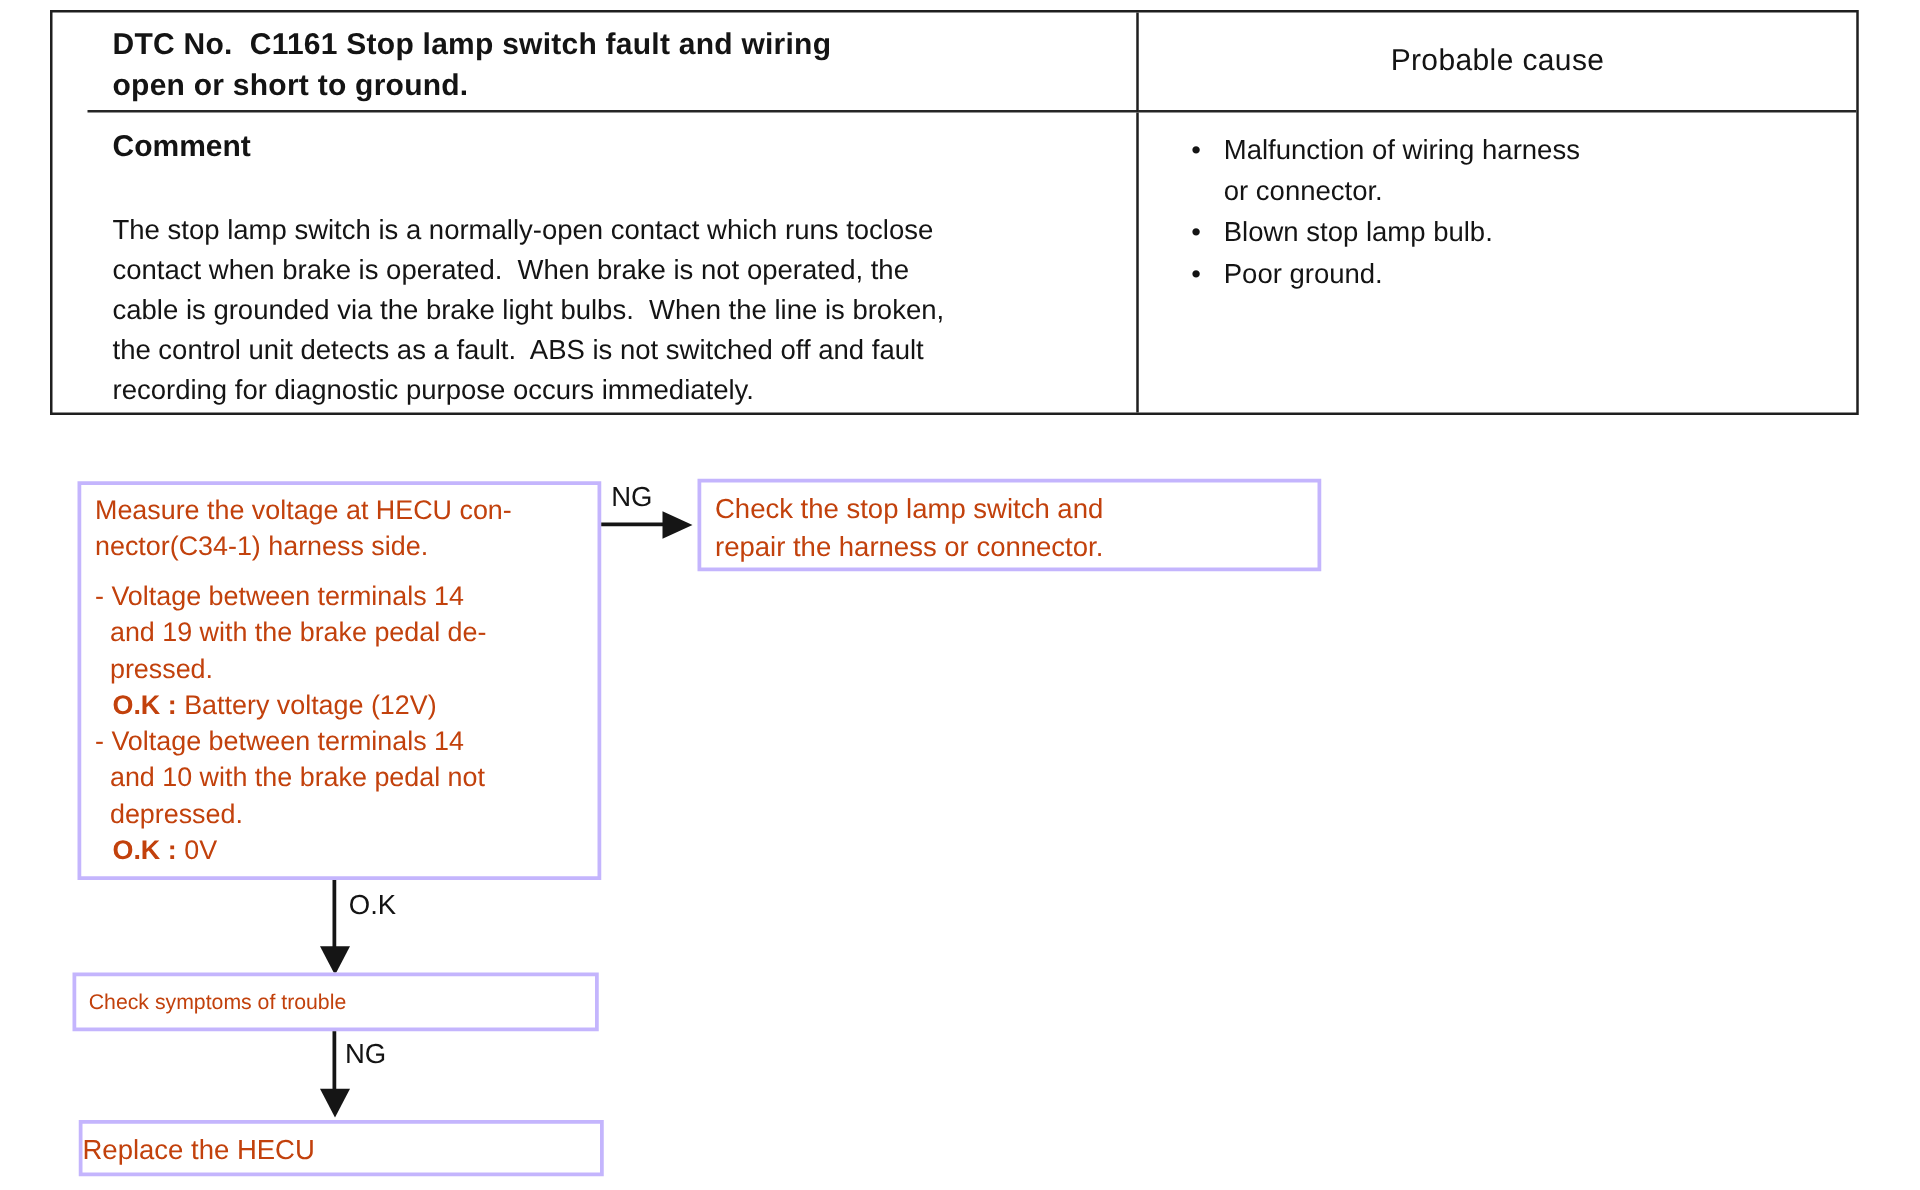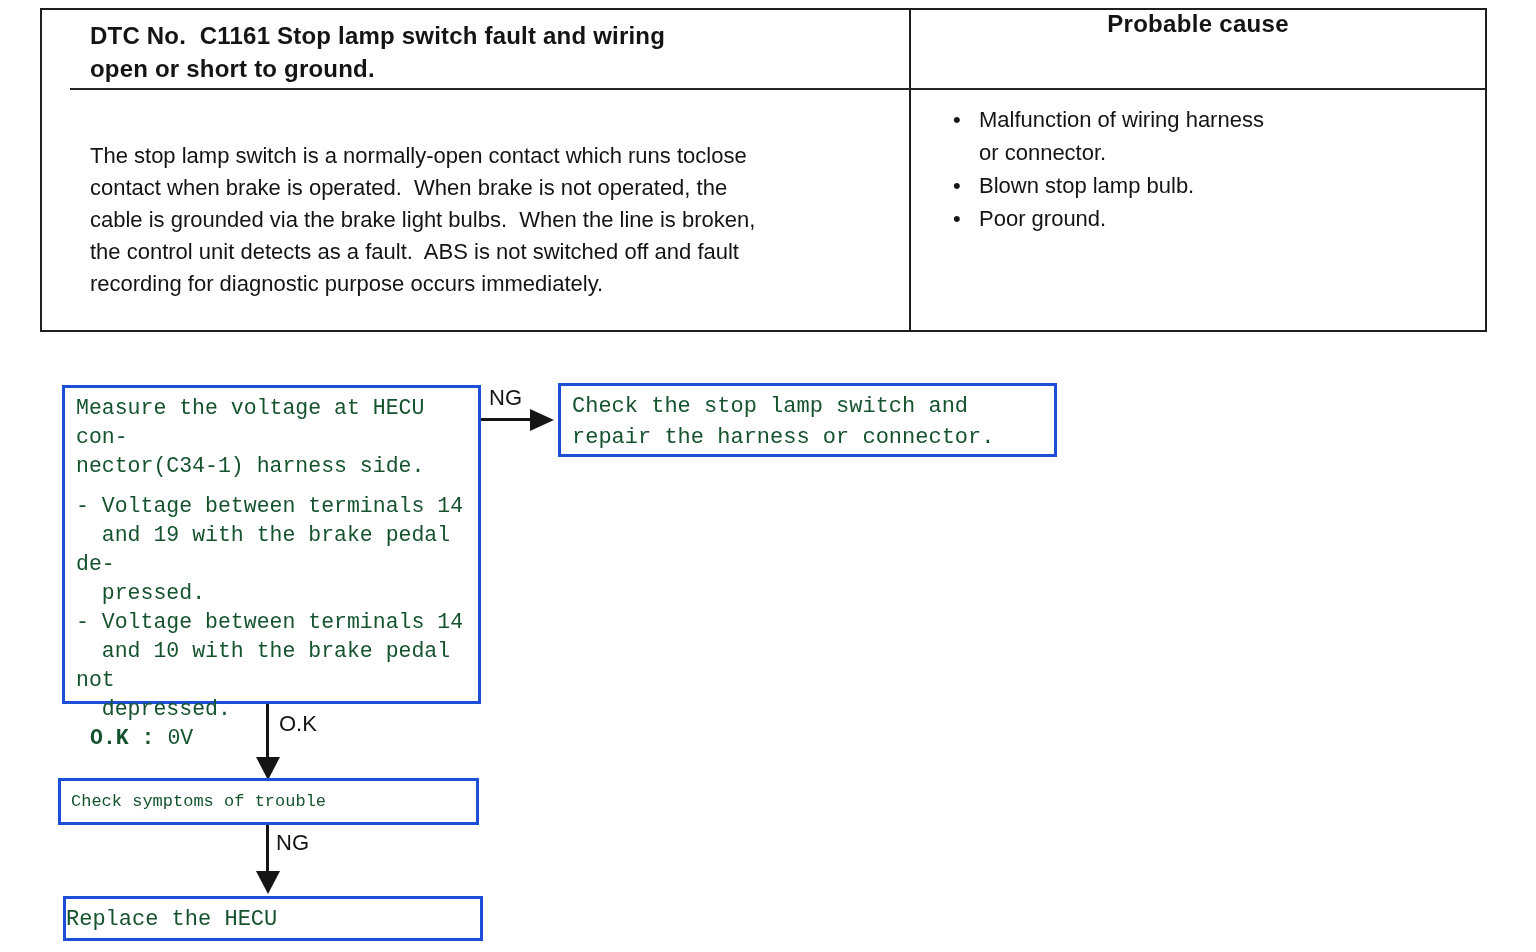--- a/index.html
+++ b/index.html
@@ -18,34 +18,34 @@
     grid-template-columns:869px 1fr; grid-template-rows:80px 1fr;
   }
   .cell { position:relative; }
   .cell.col-left { border-right:2px solid #1f1f1f;margin-left:28px; }
   .cell.row-top  { border-bottom:2px solid #262626; }
   .dtc-title {
     padding:9px 10px 0 20px; font-size:24px; font-weight:bold;
     line-height:33px; letter-spacing:.2px;
   }
   .probable-header {
-    display:flex; align-items:flex-start; justify-content:center;
-    font-size:24px; font-weight:bold; letter-spacing:.3px;
+    display:flex; align-items:center; justify-content:center;
+    font-size:24px; font-weight:normal; letter-spacing:.3px;
   }
   .comment-cell { padding:14px 18px 0 20px; }
   .comment-heading { font-size:24px; font-weight:bold; line-height:28px; }
   .comment-body { margin-top:36px; font-size:22px; line-height:32px; }
   .causes-cell { padding:13px 10px 0 42px; }
   .cause-item { display:flex; font-size:22px; line-height:33px; }
   .cause-bullet { width:26px; flex:0 0 26px; font-size:22px; }
 
   
   .flow-box {
-    position:absolute; border:3px solid #1d4ed8; background:#ffffff;
-    font-size:21.5px; color:#14532d;font-family:Liberation Mono, monospace;
+    position:absolute; border:3px solid #c4b5fd; background:#ffffff;
+    font-size:21.5px; color:#c2410c;
   }
   .box-measure { left:62px; top:385px; width:419px; height:319px; padding:6px 8px 0 11px; line-height:29px; }
   .box-measure .intro { margin-bottom:11px; }
   .check-item { }
   .ok-line { padding-left:14px; }
   .ok-label { font-weight:bold; }
   .box-check-switch { left:558px; top:383px; width:499px; height:74px; padding:5px 8px 0 11px; line-height:31px; font-size:22px; }
   .box-symptoms { left:58px; top:778px; width:421px; height:47px; line-height:42px; padding-left:10px; font-size:17px; }
   .box-replace { left:63px; top:896px; width:420px; height:45px; line-height:41px; font-size:22px; }
 
@@ -74,20 +74,21 @@
 
   <div class="dtc-table">
     <div class="cell col-left row-top">
       <div class="dtc-title pre">DTC No.  C1161 Stop lamp switch fault and wiring
 open or short to ground.</div>
     </div>
     <div class="cell row-top probable-header">
       <span>Probable cause</span>
     </div>
     <div class="cell col-left comment-cell">
+      <div class="comment-heading">Comment</div>
       <div class="comment-body pre">The stop lamp switch is a normally-open contact which runs toclose
 contact when brake is operated.  When brake is not operated, the
 cable is grounded via the brake light bulbs.  When the line is broken,
 the control unit detects as a fault.  ABS is not switched off and fault
 recording for diagnostic purpose occurs immediately.</div>
     </div>
     <div class="cell causes-cell">
       <div class="cause-item">
         <span class="cause-bullet">•</span>
         <span class="pre">Malfunction of wiring harness
@@ -104,20 +105,24 @@
     </div>
   </div>
 
   <div class="flow-box box-measure">
     <div class="intro pre">Measure the voltage at HECU con-
 nector(C34-1) harness side.</div>
     <div class="check-item">
       <div class="pre">- Voltage between terminals 14
   and 19 with the brake pedal de-
   pressed.</div>
+      <div class="ok-line">
+        <span class="ok-label">O.K :</span>
+        <span>Battery voltage (12V)</span>
+      </div>
     </div>
     <div class="check-item">
       <div class="pre">- Voltage between terminals 14
   and 10 with the brake pedal not
   depressed.</div>
       <div class="ok-line">
         <span class="ok-label">O.K :</span>
         <span>0V</span>
       </div>
     </div>

